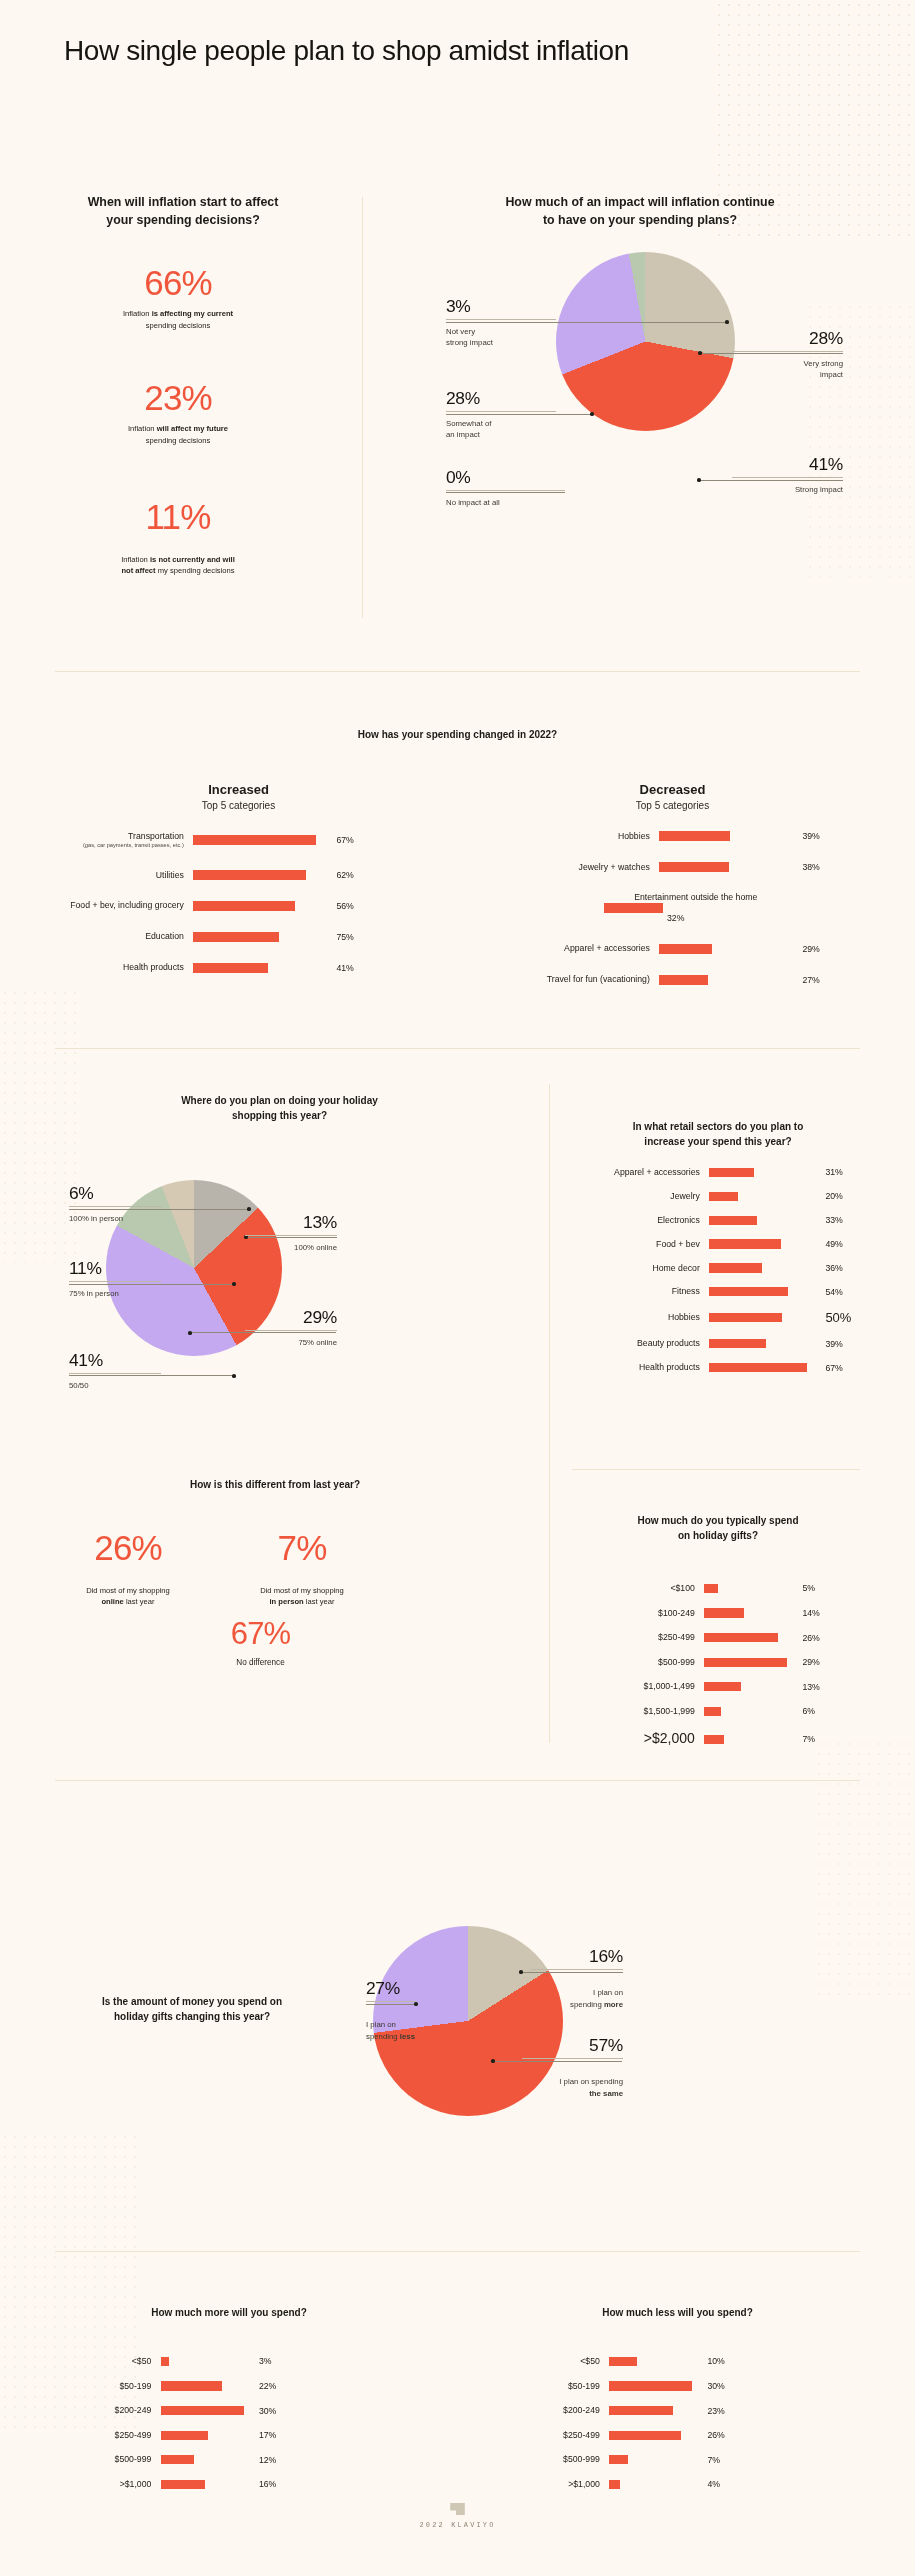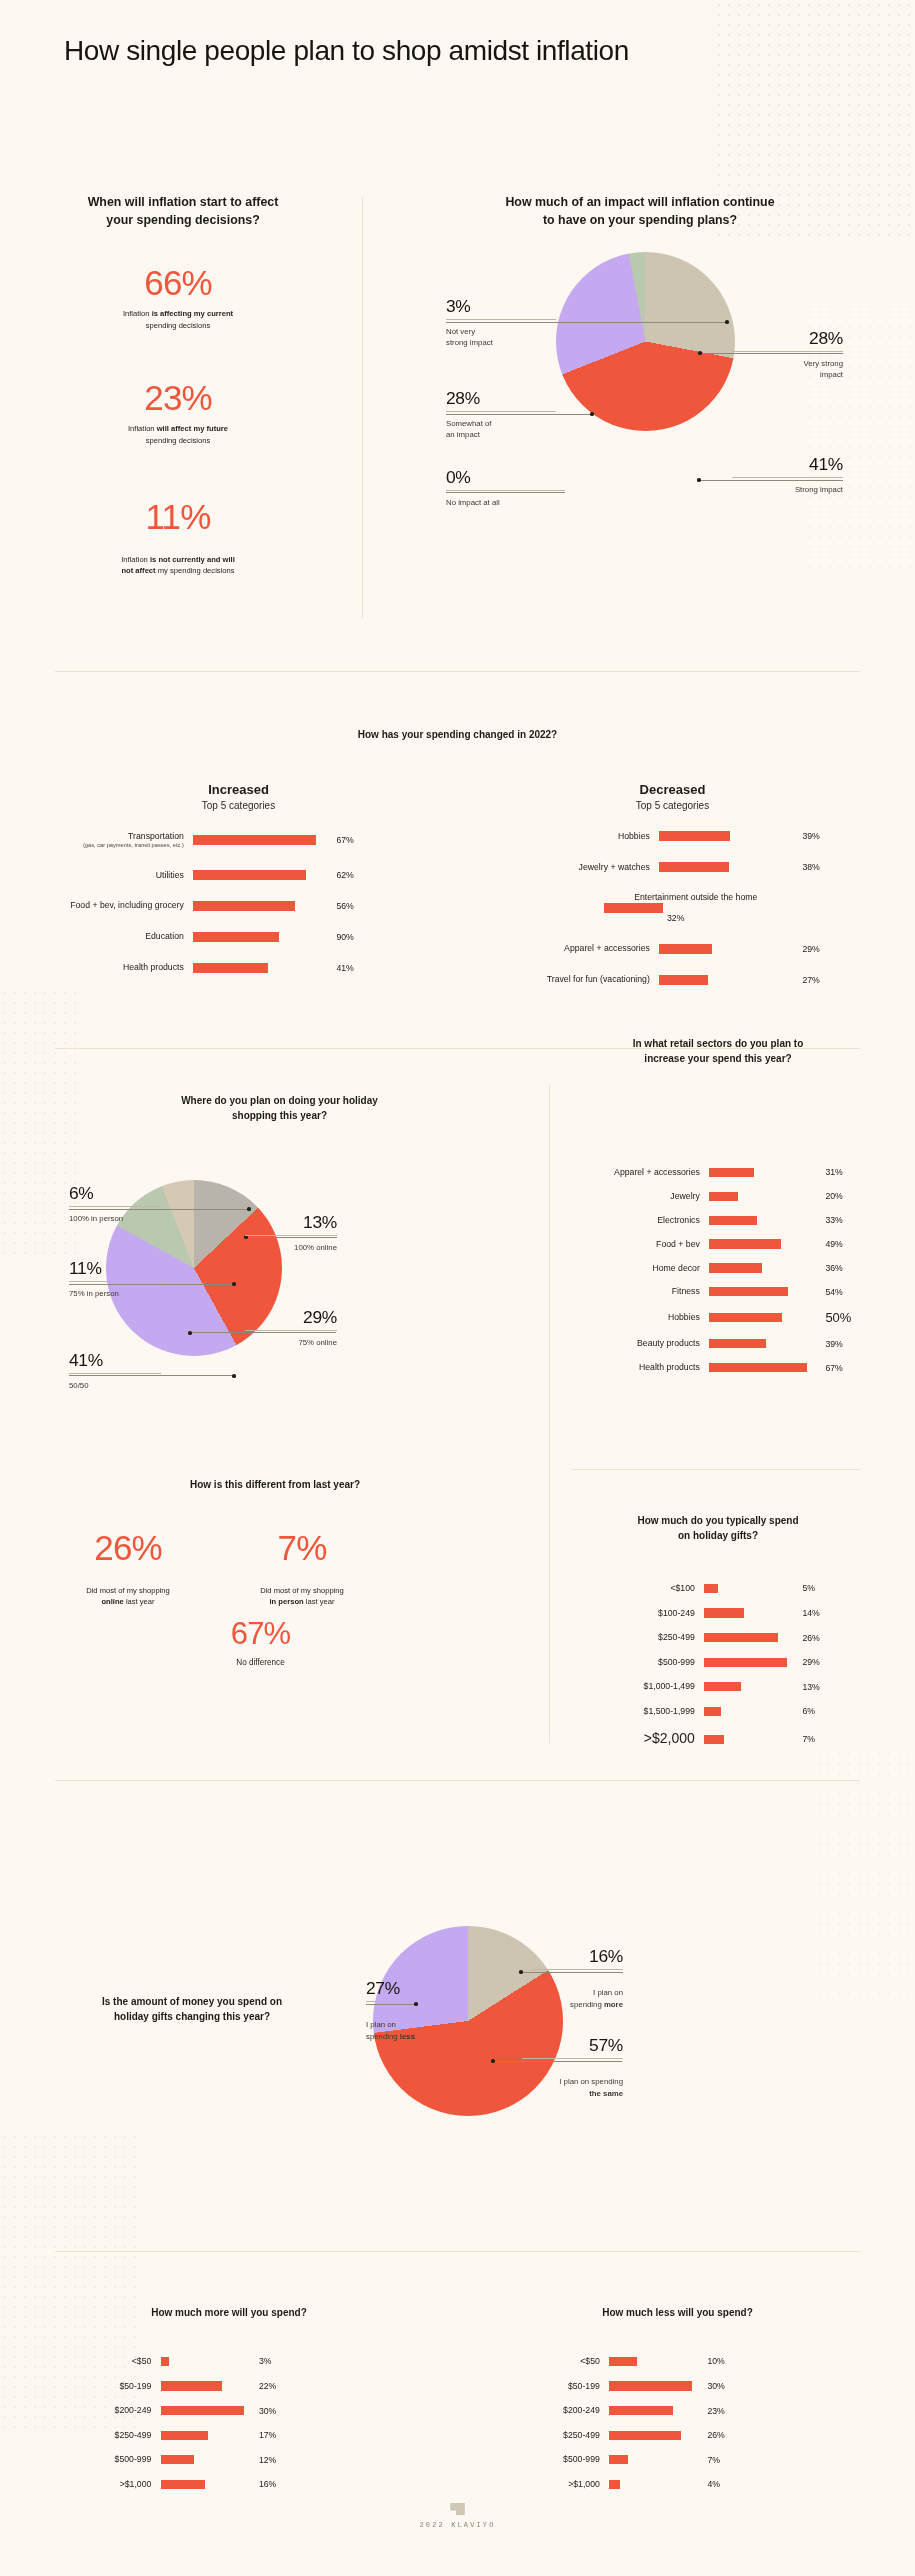--- a/index.html
+++ b/index.html
@@ -232,21 +232,21 @@
         <div class="btrack" style="width: 137px; height: 10px;">
           <div class="bfill" style="width: 102px;"></div>
         </div>
         <div class="bval" style="font-size: 8.7px;">56%</div>
       </div>
       <div class="brow" style="margin-bottom: 20px;">
         <div class="blab" style="width: 156px; font-size: 8.7px;">Education</div>
         <div class="btrack" style="width: 137px; height: 10px;">
           <div class="bfill" style="width: 86px;"></div>
         </div>
-        <div class="bval" style="font-size: 8.7px;">90%</div>
+        <div class="bval" style="font-size: 8.7px;">75%</div>
       </div>
       <div class="brow" style="margin-bottom: 20px;">
         <div class="blab" style="width: 156px; font-size: 8.7px;">Health products</div>
         <div class="btrack" style="width: 137px; height: 10px;">
           <div class="bfill" style="width: 75px;"></div>
         </div>
         <div class="bval" style="font-size: 8.7px;">41%</div>
       </div>
     </div>
 </div>
@@ -365,21 +365,21 @@
     <span>Did most of my shopping
 </span><b>in person</b><span> last year</span>
   </div>
 </div>
 
 <div class="stat-big" style="left:178px; top:1618px; width:165px;">
   <div class="num" style="font-size:31px;">67%</div>
   <div class="cap" style="font-size:8.2px;">No difference</div>
 </div>
 
-<div class="q-head reg" style="left:567px; top:1037px; width:302px; white-space:pre-line;">In what retail sectors do you plan to
+<div class="q-head reg" style="left:567px; top:1120px; width:302px; white-space:pre-line;">In what retail sectors do you plan to
 increase your spend this year?</div>
 
 <div class="bc" style="left:567px; top:1167px; width:302px;">
   <div id="sect-rows">
       <div class="brow" style="margin-bottom: 13px;">
         <div class="blab" style="width: 142px; font-size: 8.7px;">Apparel + accessories</div>
         <div class="btrack" style="width: 110px; height: 9.2px;">
           <div class="bfill" style="width: 45px;"></div>
         </div>
         <div class="bval" style="font-size: 8.7px;">31%</div>

